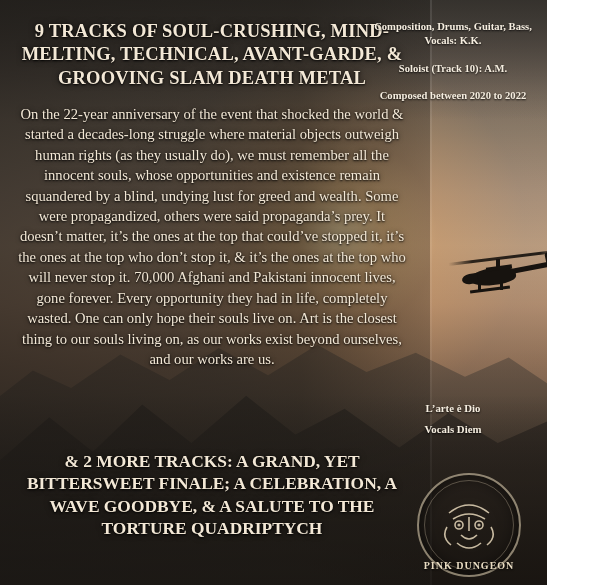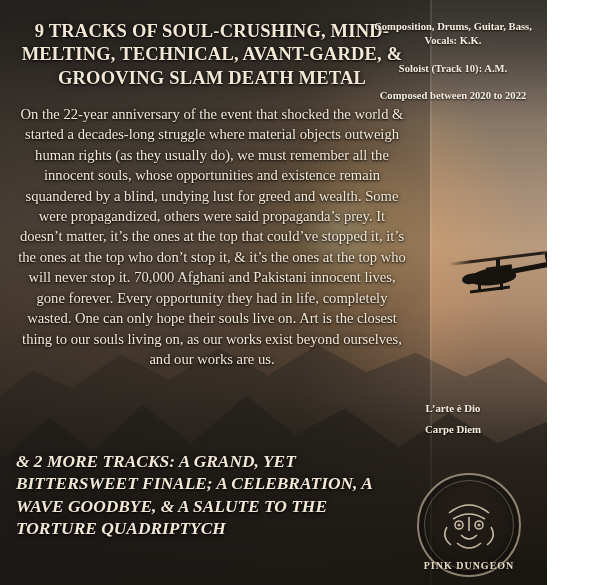--- a/index.html
+++ b/index.html
@@ -183,26 +183,26 @@
     line-height: 1.40;
     text-shadow: 0 1px 2px rgba(0,0,0,0.95), 0 0 5px rgba(0,0,0,0.6);
     margin: 0;
     text-align: center;
   }
   .footline {
     position: absolute;
     left: 16px;
     top: 450px;
     width: 392px;
+    text-align: center;
     color: #f3e8d6;
     font-weight: bold;
     font-size: 17.4px;
     line-height: 1.28;
     text-shadow: 0 1px 2px rgba(0,0,0,0.9), 0 0 6px rgba(0,0,0,0.7);
-    font-style: italic;
   }
 
   .right-col {
     position: absolute;
     right: 14px;
     top: 20px;
     width: 160px;
     text-align: center;
     color: #f6eee0;
   }
@@ -296,21 +296,21 @@
   <div class="footline">&amp; 2 MORE TRACKS: A GRAND, YET BITTERSWEET FINALE; A CELEBRATION, A WAVE GOODBYE, &amp; A SALUTE TO THE TORTURE QUADRIPTYCH</div>
 
   <div class="right-col">
     <div class="credit-block">Composition, Drums, Guitar, Bass, Vocals: K.K.</div>
     <div class="credit-block">Soloist (Track 10): A.M.</div>
     <div class="credit-block">Composed between 2020 to 2022</div>
   </div>
 
   <div class="mottos">
     <div>L’arte è Dio</div>
-    <div>Carpe Diem</div>
+    <div>Vocals Diem</div>
   </div>
 
   <div class="logo">
     <div class="ring"></div>
     <div class="ring2"></div>
     <svg viewBox="0 0 104 104">
       <g fill="none" stroke="#e6d7ba" stroke-width="1.6" opacity="0.85">
         <path d="M32 40 q20 -16 40 0"></path>
         <path d="M36 46 q16 -10 32 0"></path>
         <circle cx="42" cy="52" r="4"></circle>

